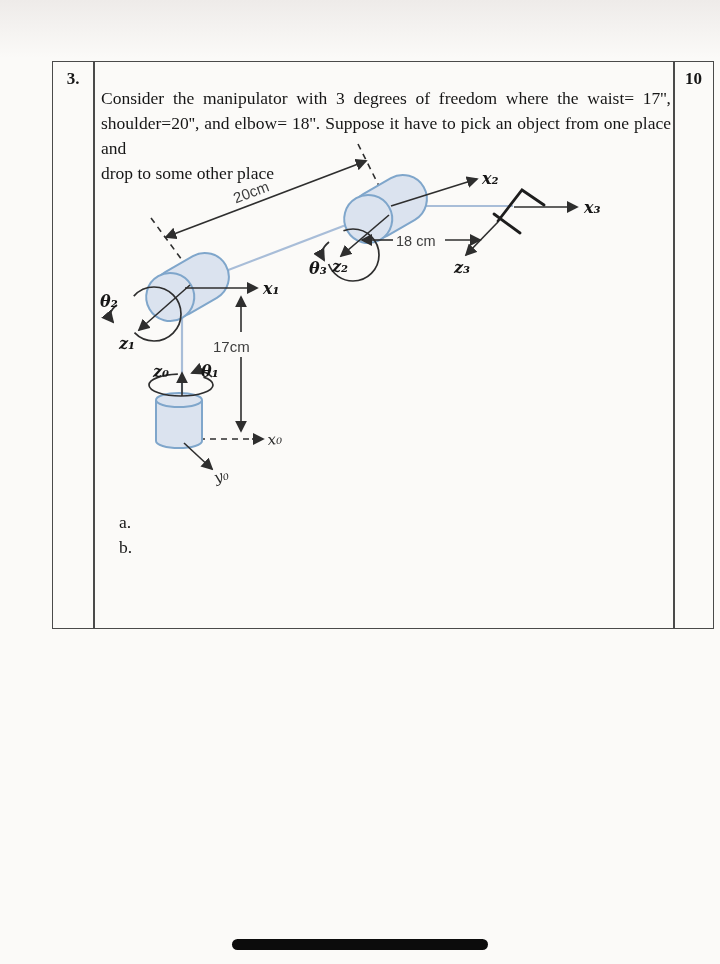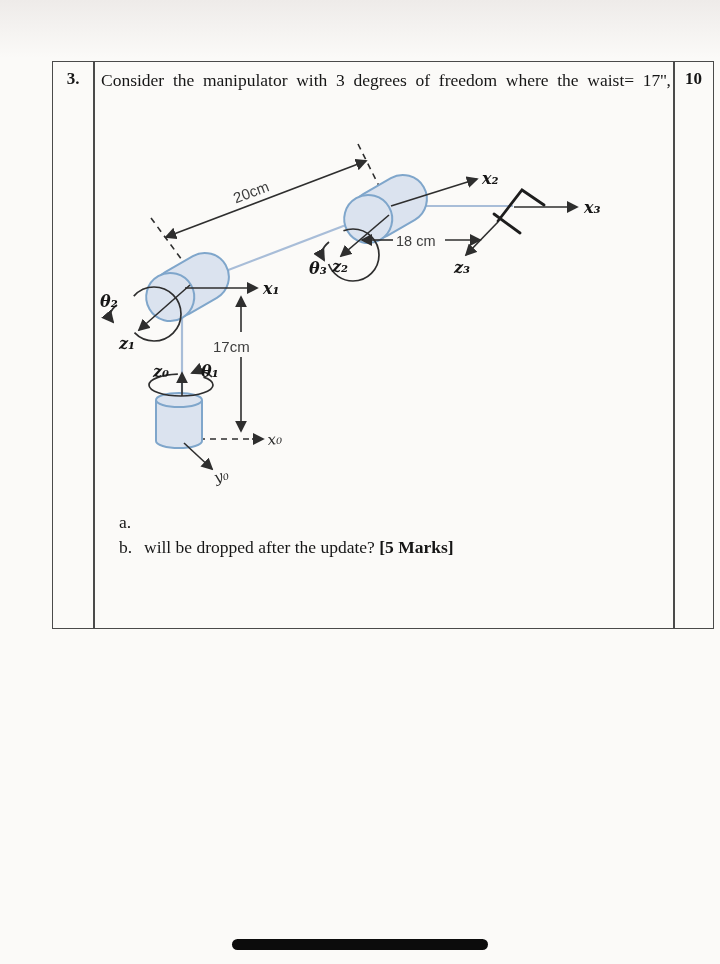--- a/index.html
+++ b/index.html
@@ -24,21 +24,21 @@
   .vline.v2{left:620px;}
   .numcell{
     position:absolute;left:0;top:7px;width:40px;text-align:center;
     font-weight:bold;font-size:17px;
   }
   .markscell{
     position:absolute;left:621px;top:7px;width:39px;text-align:center;
     font-weight:bold;font-size:17px;
   }
   .qpara{
-    position:absolute;left:48px;top:6px;width:570px;
+    position:absolute;left:48px;top:24px;width:570px;
     font-size:17.5px;line-height:25px;
   }
   .jline{text-align:justify;text-align-last:justify;}
   .subqs{
     position:absolute;left:66px;top:448px;width:552px;
     font-size:17.5px;line-height:25px;
   }
   .subq{display:flex;}
   .qmark{width:25px;flex:0 0 25px;}
   .qbody{flex:1;}
@@ -66,20 +66,22 @@
 
 <div class="qtable">
   <div class="vline v1"></div>
   <div class="vline v2"></div>
 
   <div class="numcell">3.</div>
   <div class="markscell">10</div>
 
   <div class="qpara">
     <div class="jline">Consider the manipulator with 3 degrees of freedom where the waist= 17'',</div>
+    <div class="jline">shoulder=20'', and elbow= 18''. Suppose it have to pick an object from one place and</div>
+    <div>drop to some other place</div>
   </div>
 
   <svg class="diagram" viewBox="95 140 530 368" xmlns="http://www.w3.org/2000/svg">
     <defs>
       <marker id="ah" viewBox="0 0 10 10" refX="8.5" refY="5" markerWidth="7.5" markerHeight="7.5" orient="auto-start-reverse">
         <path d="M0,0 L10,5 L0,10 z" style="fill:var(--diagram-line,#2e2e2e)"></path>
       </marker>
     </defs>
 
     <path class="dash" d="M150,217 L181,259"></path>
@@ -154,19 +156,18 @@
 
   <div class="subqs">
     <div class="subq">
       <div class="qmark">a.</div>
       <div class="qbody">
       </div>
     </div>
     <div class="subq">
       <div class="qmark">b.</div>
       <div class="qbody">
-        <div><span>will be dropped after the update? </span><b>[5 Marks]</b></div>
       </div>
     </div>
   </div>
 </div>
 
 <div class="homebar"></div>
 
 </body></html>

